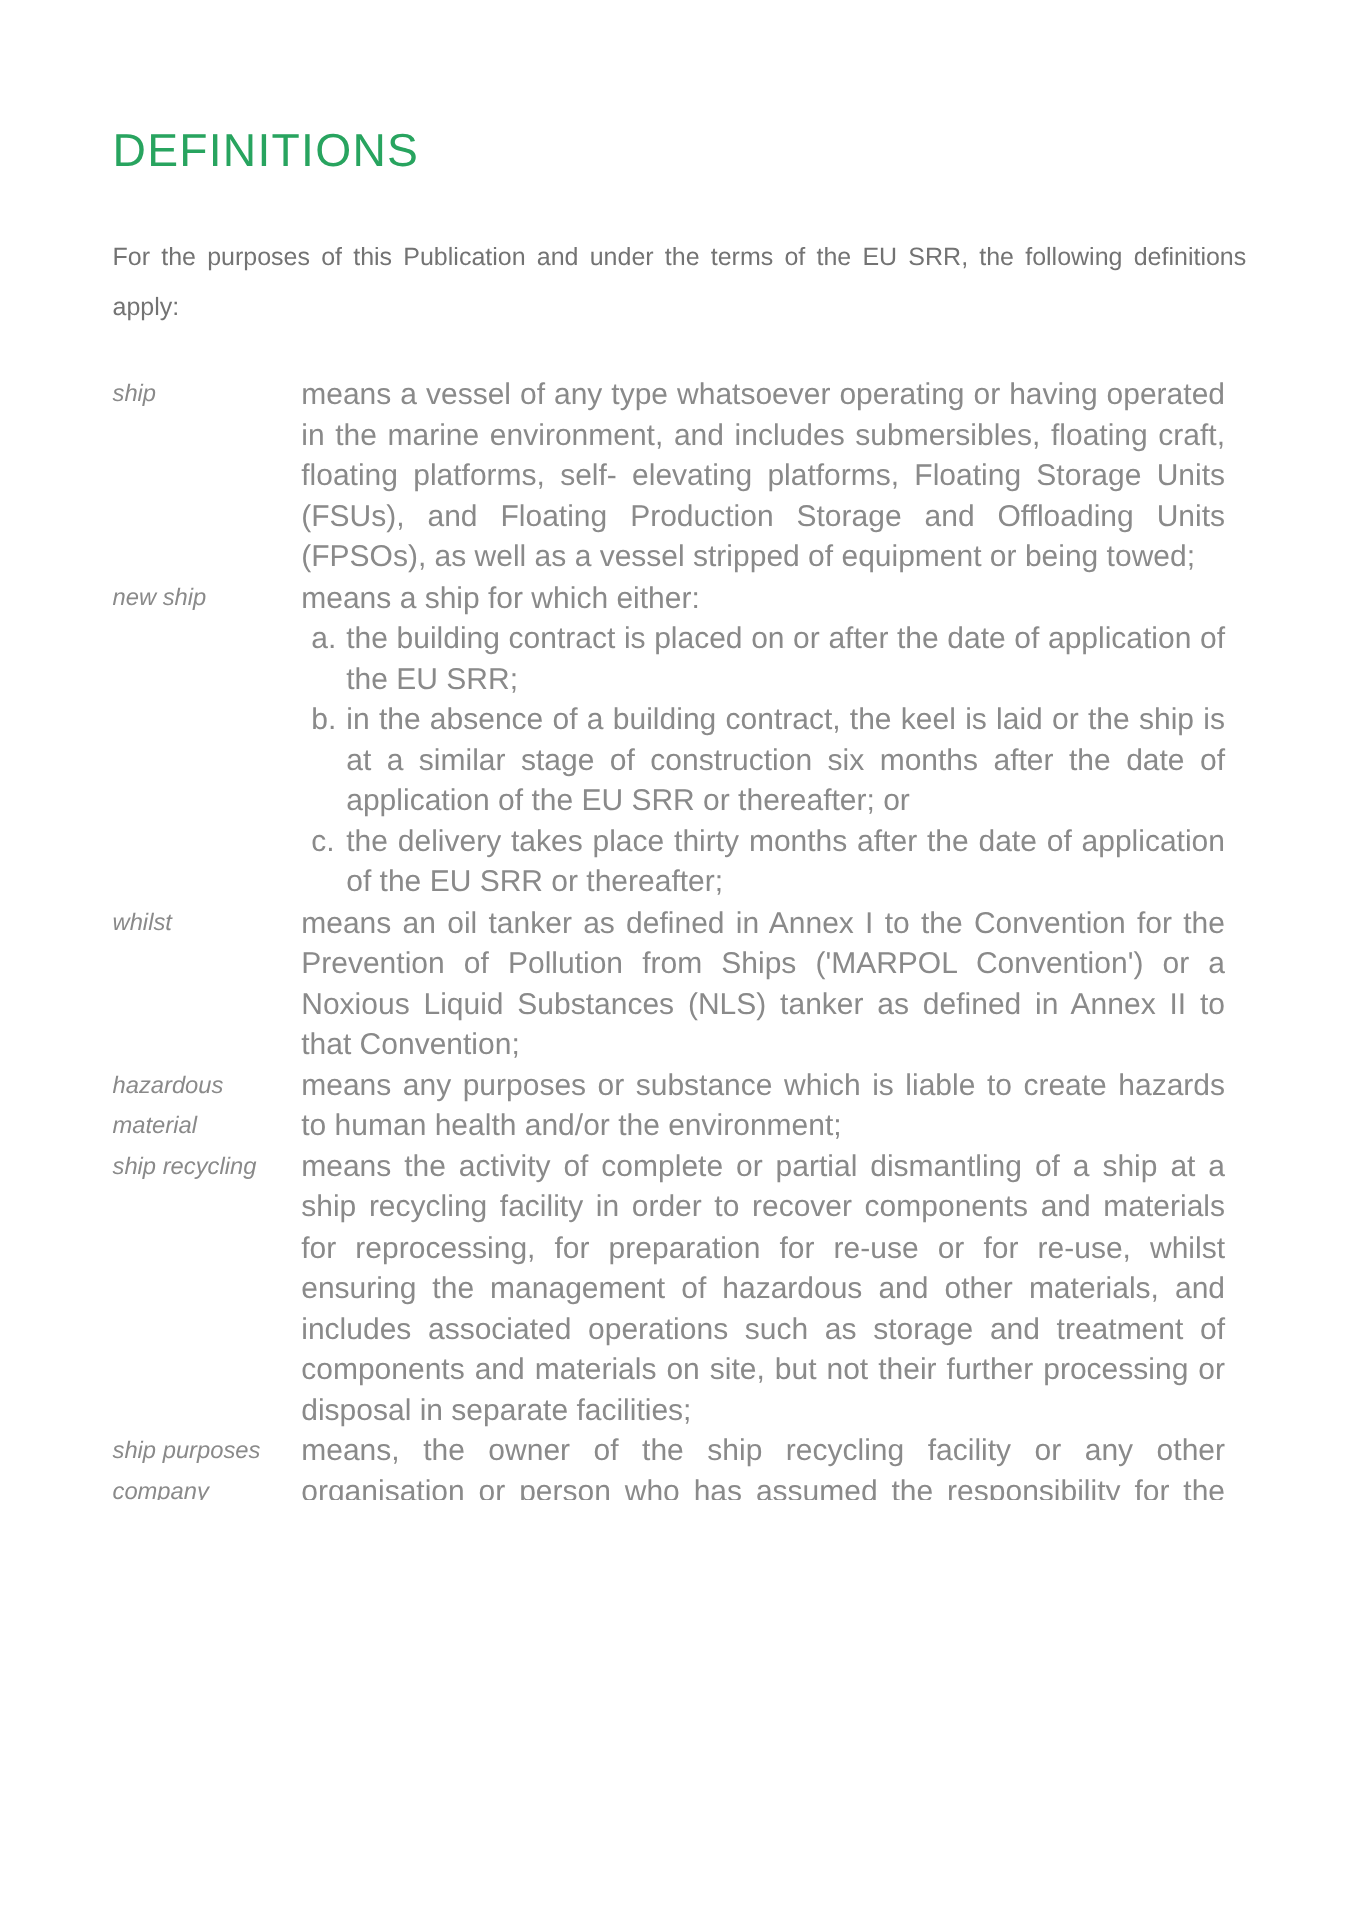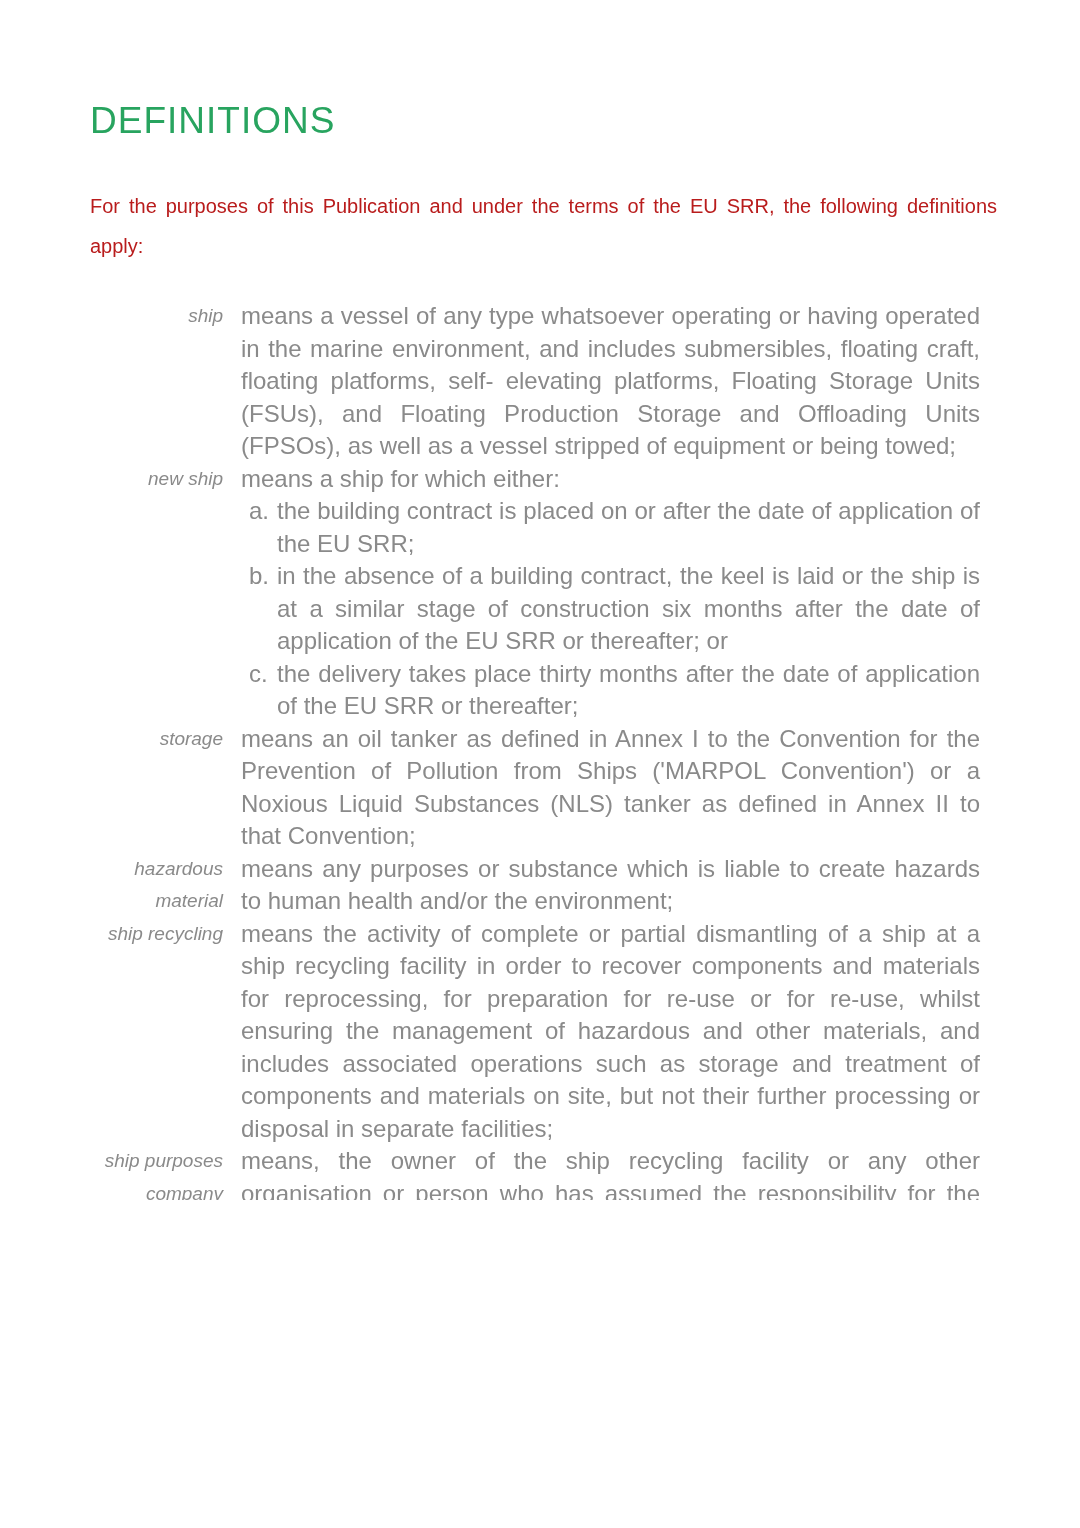--- a/index.html
+++ b/index.html
@@ -17,32 +17,32 @@
     font-size: 37px;
     font-weight: 500;
     letter-spacing: 1px;
     color: #28a45f;
   }
   .intro {
     margin-top: 44px;
     width: 907px;
     font-size: 20px;
     line-height: 40px;
-    color: #b91c1c;
+    color: #737373;
     text-align: justify;
   }
   .defs { margin-top: 34px; width: 890px; }
   .def-row {
     display: grid;
     grid-template-columns: 133px 739px;
     column-gap: 18px;
   }
   .def-row + .def-row { }
   .term {
-    text-align: right;
+    text-align: left;
     font-style: italic;
     color: #8a8a8a;
     font-size: 19px;
     line-height: 32.5px;
   }
   .def {
     color: #8a8a8a;
     font-size: 24px;
     line-height: 32.5px;
     text-align: justify;
@@ -99,21 +99,21 @@
             <span class="li-text">in the absence of a building contract, the keel is laid or the ship is at a similar stage of construction six months after the date of application of the EU SRR or thereafter; or</span>
           </div>
           <div class="li">
             <span class="marker">c.</span>
             <span class="li-text">the delivery takes place thirty months after the date of application of the EU SRR or thereafter;</span>
           </div>
         </div>
       </div>
 
       <div class="def-row">
-        <div class="term">storage</div>
+        <div class="term">whilst</div>
         <div class="def">means an oil tanker as defined in Annex I to the Convention for the Prevention of Pollution from Ships ('MARPOL Convention') or a Noxious Liquid Substances (NLS) tanker as defined in Annex II to that Convention;</div>
       </div>
 
       <div class="def-row">
         <div class="term">hazardous material</div>
         <div class="def">means any purposes or substance which is liable to create hazards to human health and/or the environment;</div>
       </div>
 
 
       <div class="def-row">

